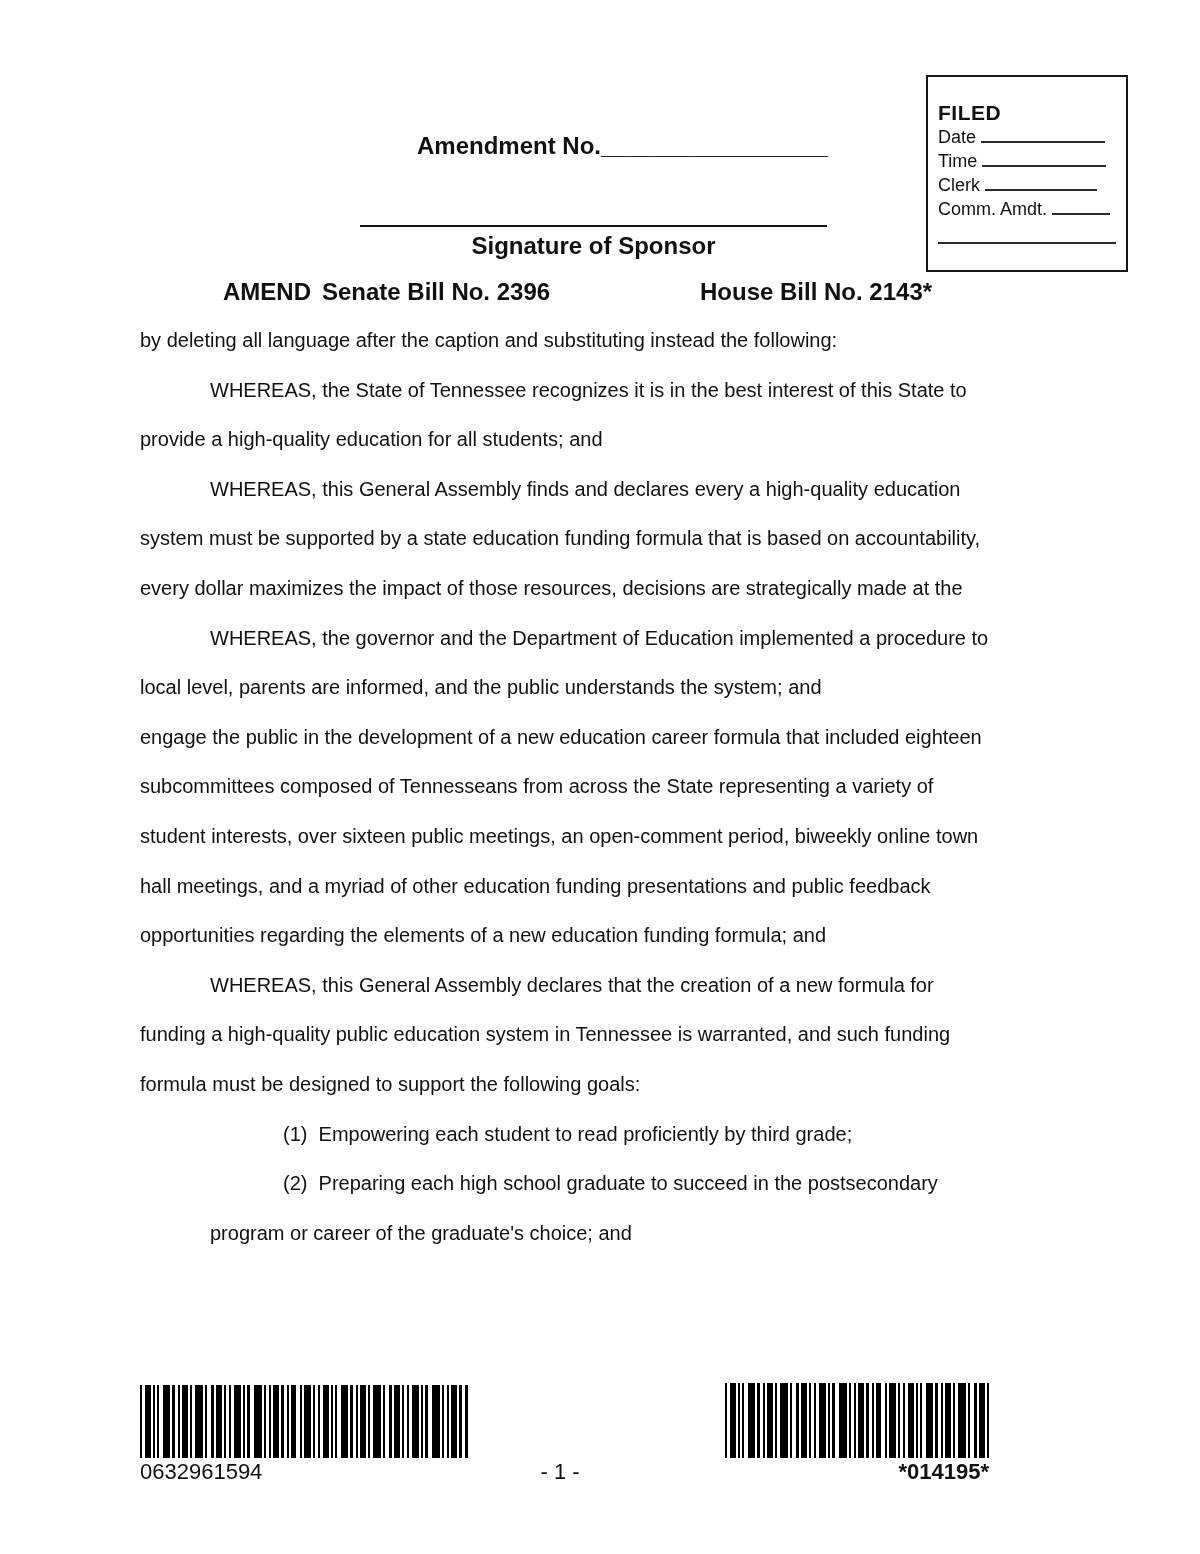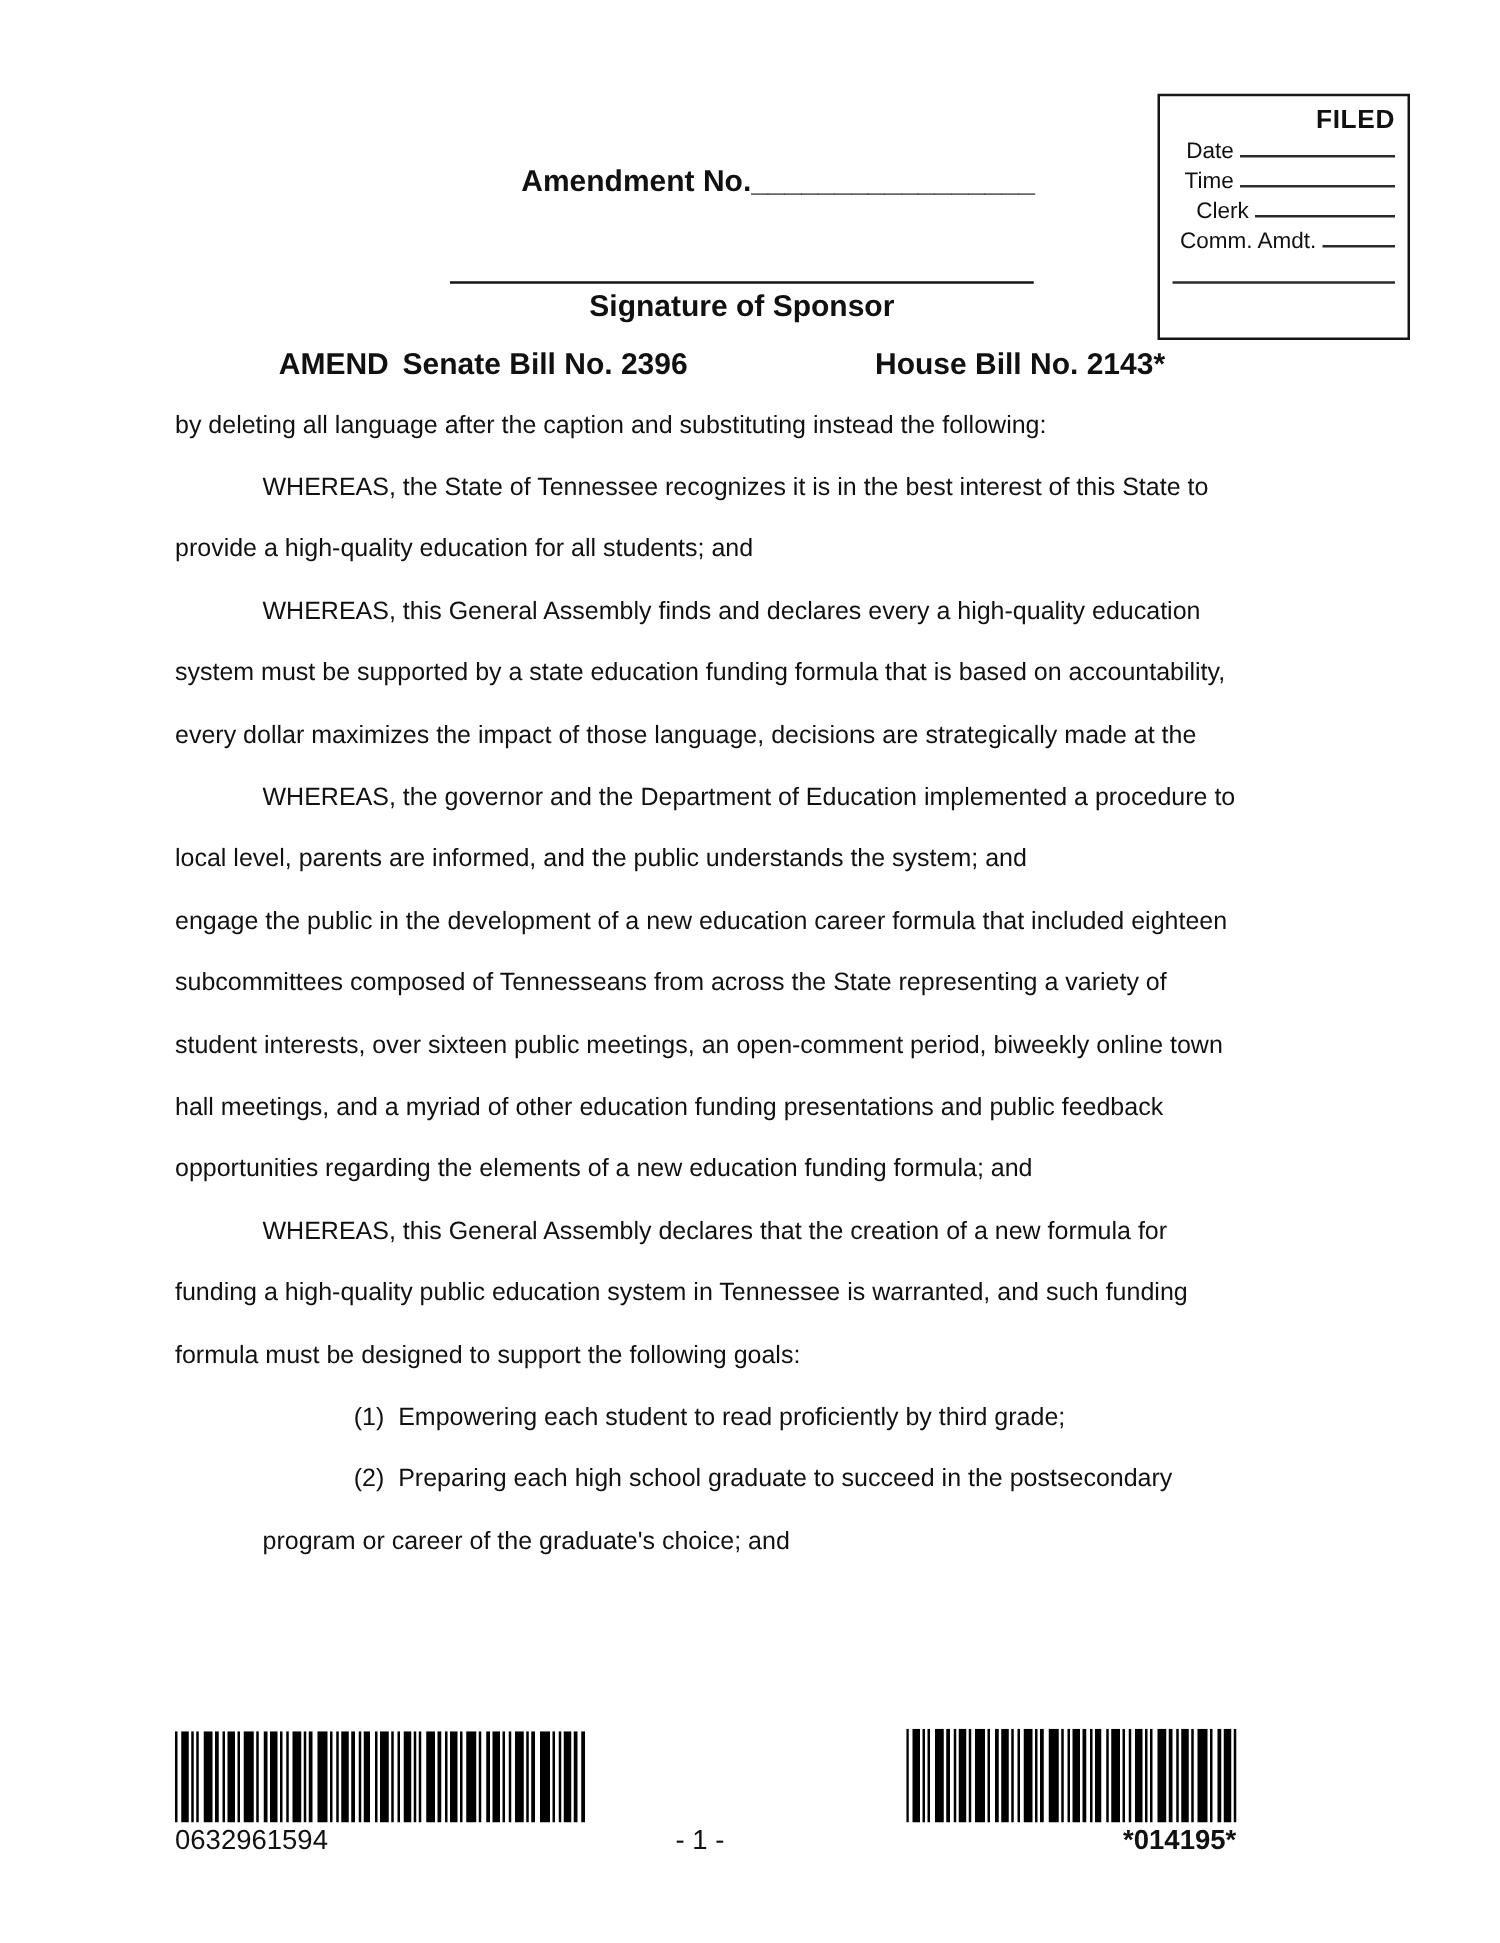--- a/index.html
+++ b/index.html
@@ -24,23 +24,22 @@
     text-align: center; padding-top: 5px;
   }
   #amend-label  { top: 278px; left: 223px; }
   #senate-bill  { top: 278px; left: 322px; }
   #house-bill   { top: 278px; left: 700px; }
 
   
   #filed-box {
     left: 926px; top: 75px; width: 202px; height: 197px;
     border: 2px solid #161616;
-    padding: 7px 10px;
+    padding: 24px 10px;
     background: #fff;
-    text-align: right;
   }
   .filed-title { font-weight: 700; font-size: 21px; line-height: 24px; letter-spacing: .5px; }
   .filed-row { margin-top: 0; line-height: 24px; font-size: 18px; white-space: nowrap; }
   .filed-row:first-of-type { margin-top: 4px; }
   .blank {
     display: inline-block;
     border-bottom: 2px solid #2b2b2b;
     margin-left: 5px;
     height: 14px;
   }
@@ -103,21 +102,21 @@
   </div>
   <div class="filed-bottomline"></div>
 </div>
 
 <div id="body-lines" class="abs">
   <div class="bline">by deleting all language after the caption and substituting instead the following:</div>
   <div class="bline ind1">WHEREAS, the State of Tennessee recognizes it is in the best interest of this State to</div>
   <div class="bline">provide a high-quality education for all students; and</div>
   <div class="bline ind1">WHEREAS, this General Assembly finds and declares every a high-quality education</div>
   <div class="bline">system must be supported by a state education funding formula that is based on accountability,</div>
-  <div class="bline">every dollar maximizes the impact of those language, decisions are strategically made at the</div>
+  <div class="bline">every dollar maximizes the impact of those resources, decisions are strategically made at the</div>
   <div class="bline ind1">WHEREAS, the governor and the Department of Education implemented a procedure to</div>
   <div class="bline">local level, parents are informed, and the public understands the system; and</div>
   <div class="bline">engage the public in the development of a new education career formula that included eighteen</div>
   <div class="bline">subcommittees composed of Tennesseans from across the State representing a variety of</div>
   <div class="bline">student interests, over sixteen public meetings, an open-comment period, biweekly online town</div>
   <div class="bline">hall meetings, and a myriad of other education funding presentations and public feedback</div>
   <div class="bline">opportunities regarding the elements of a new education funding formula; and</div>
   <div class="bline ind1">WHEREAS, this General Assembly declares that the creation of a new formula for</div>
   <div class="bline">funding a high-quality public education system in Tennessee is warranted, and such funding</div>
   <div class="bline">formula must be designed to support the following goals:</div>

